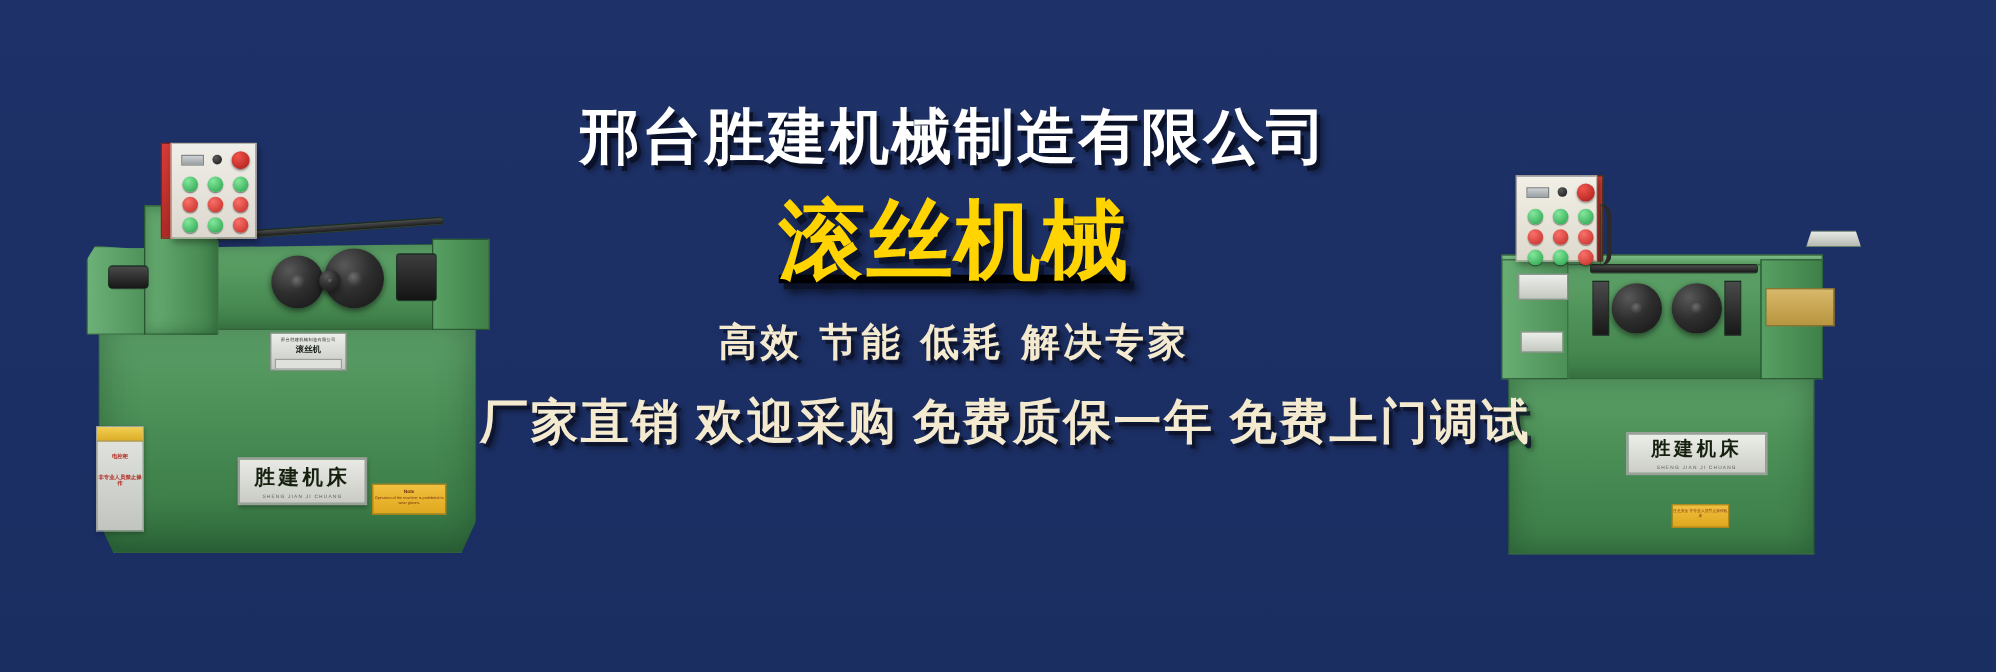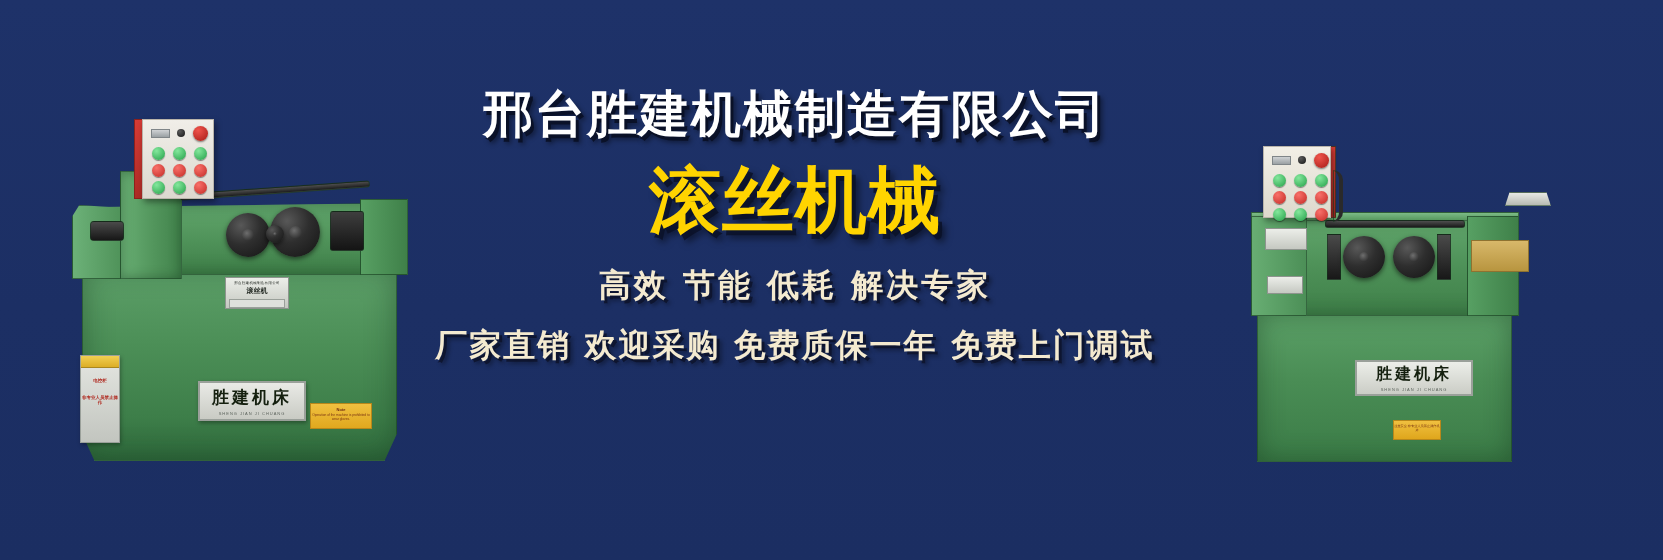--- a/index.html
+++ b/index.html
@@ -34,20 +34,21 @@
     text-shadow: 3px 4px 0 rgba(8,14,34,.85), 5px 6px 5px rgba(0,0,0,.45);
     white-space:nowrap;
   }
   .headline {
     margin-top:22px;
     display:flex;
     justify-content:center;
     align-items:center;
     gap:120px;
     white-space:nowrap;
+    text-decoration:underline;
   }
   .headline span {
     font-family:"DejaVu Sans","Liberation Sans",sans-serif;
     font-weight:bold;
     font-size:72px;
     letter-spacing:1px;
     color:#ffd400;
     line-height:1.05;
     text-shadow: 4px 5px 0 rgba(10,16,38,.8), 7px 8px 7px rgba(0,0,0,.5);
   }
@@ -56,22 +57,23 @@
     font-family:"DejaVu Serif","Liberation Serif",serif;
     font-weight:bold;
     font-size:32px;
     letter-spacing:3px;
     color:#f4ead0;
     text-shadow:3px 3px 0 rgba(12,18,40,.8), 5px 5px 4px rgba(0,0,0,.4);
     white-space:nowrap;
   }
   .tagline.second {
     margin-top:16px;
-    font-size:32px;
+    font-size:40px;
     letter-spacing:2px;
+    font-family:Liberation Serif, serif;
   }
 
   
   .machine { position:absolute; z-index:3; }
 
   
   #machine-left { left:30px; top:95px; width:390px; height:375px; }
 
   .m-body {
     position:absolute;

